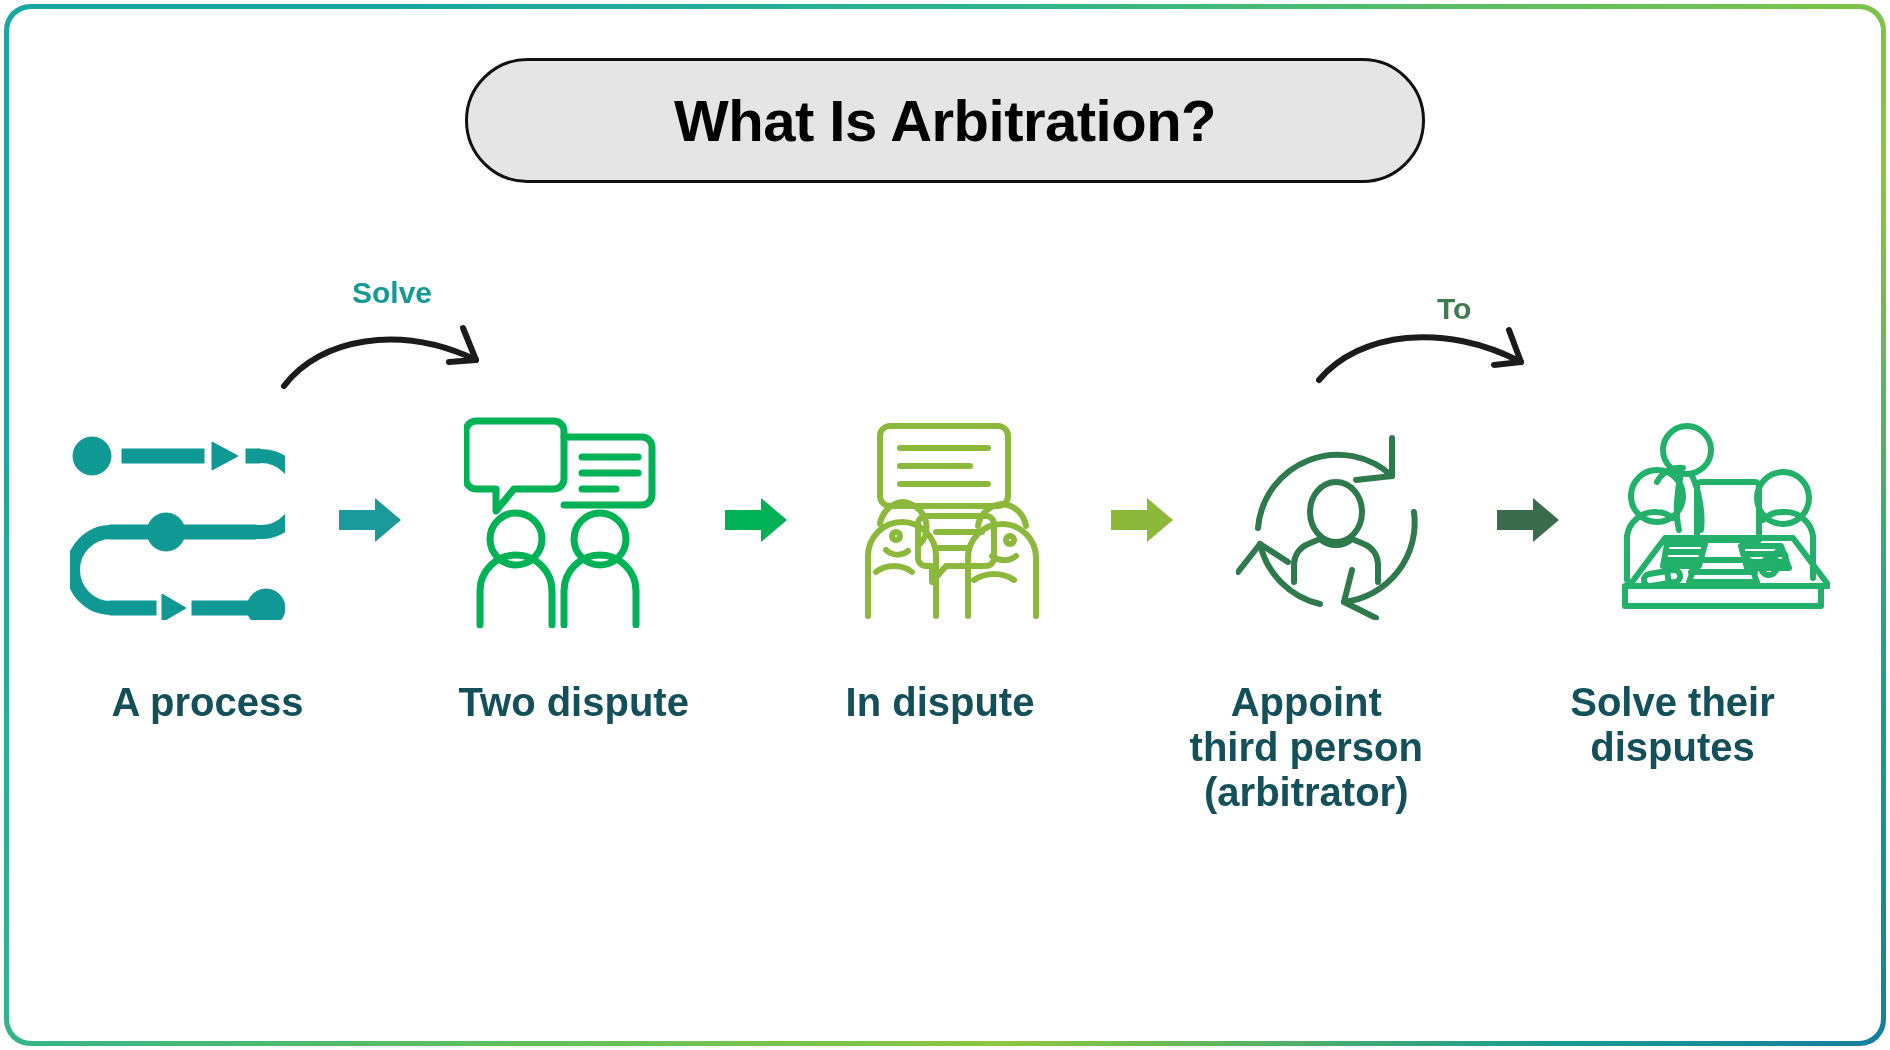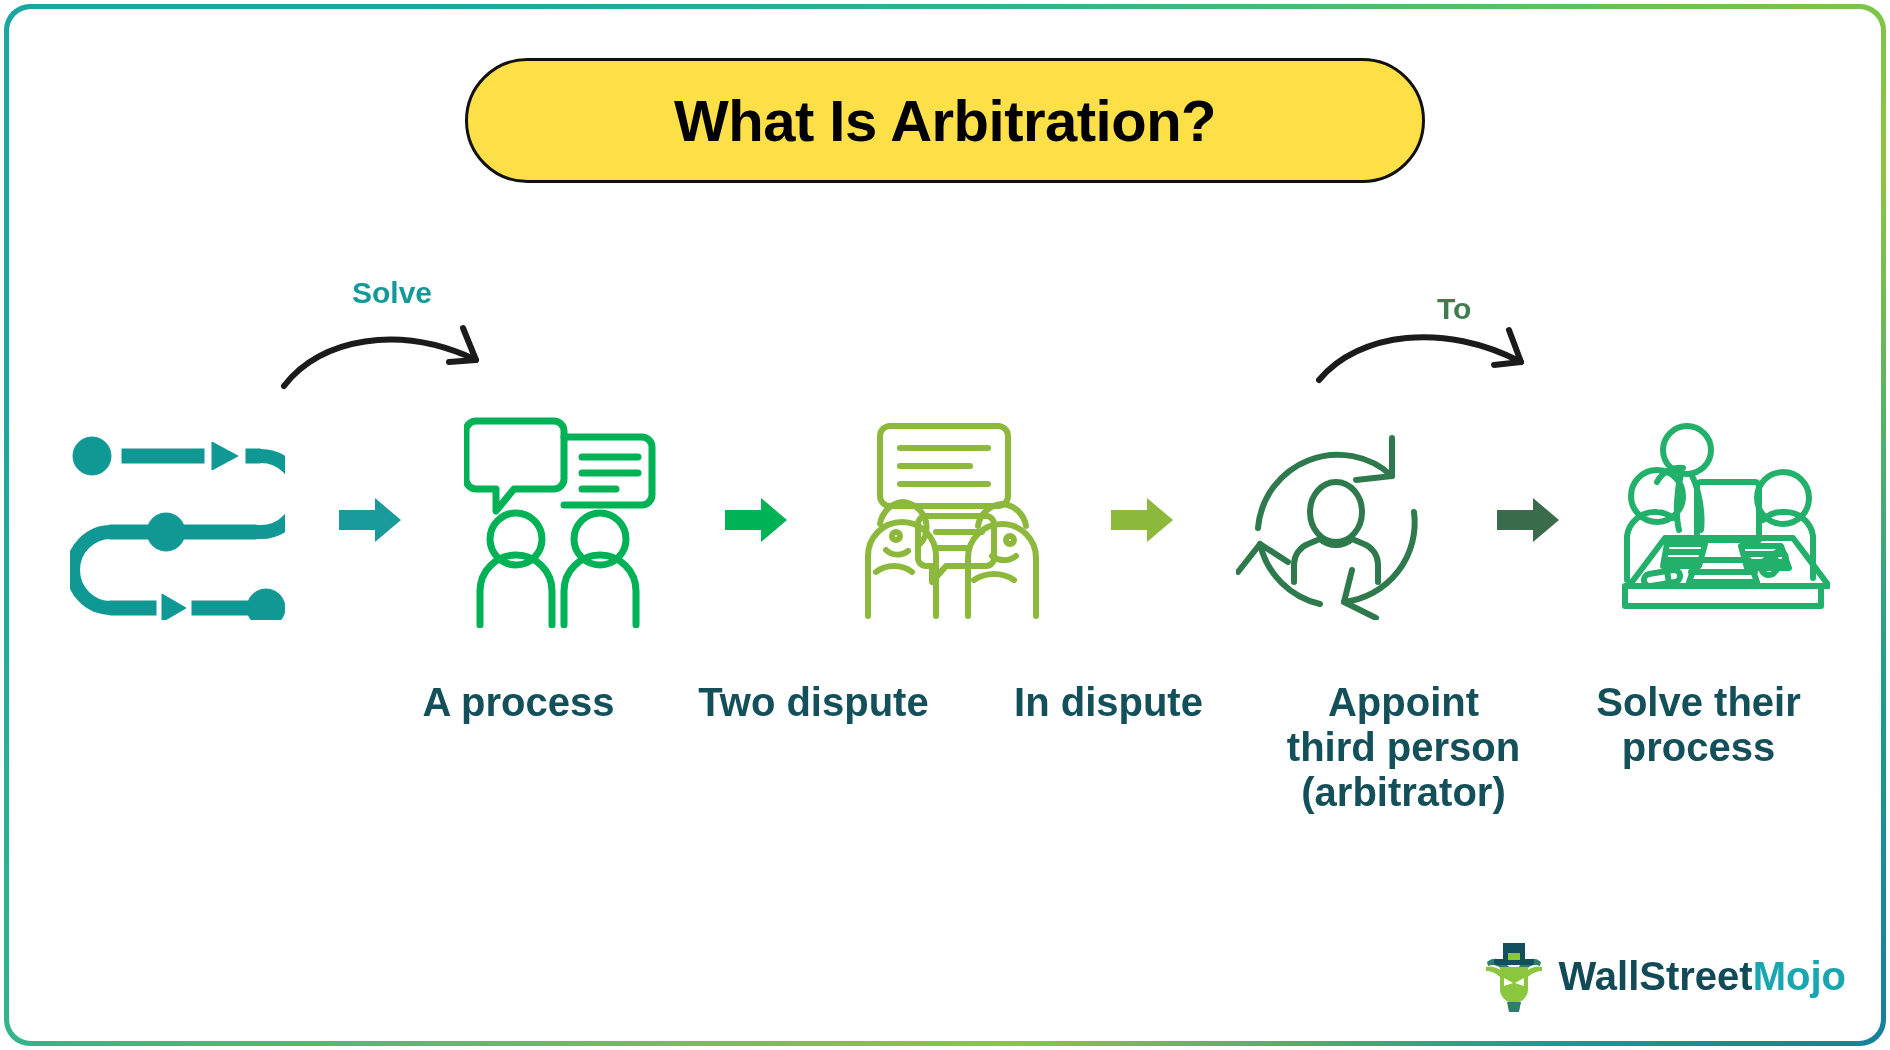--- a/index.html
+++ b/index.html
@@ -34,21 +34,21 @@
   
   .title-pill {
     position: absolute;
     left: 465px; top: 58px;
     width: 960px; height: 125px;
     border: 3px solid #111111;
     border-radius: 64px;
     display: flex;
     align-items: center;
     justify-content: center;
-    background: #fde047;
+    background: #e5e5e5;
   }
   .title-text {
     font-size: 58px;
     font-weight: 700;
     color: #000000;
     letter-spacing: -0.5px;
     line-height: 1;
   }
 
   
@@ -71,24 +71,24 @@
     width: 80px;
     display: flex;
     align-items: center;
     justify-content: center;
     flex: 0 0 auto;
   }
 
   
   .labels {
     position: absolute;
-    left: 86px; top: 680px;
+    left: 60px; top: 680px;
     width: 1760px;
     display: flex;
-    justify-content: flex-end;
+    justify-content: space-between;
     align-items: flex-start;
   }
   .label-slot {
     width: 295px;
     text-align: center;
     flex: 0 0 auto;
   }
   .label-text {
     font-size: 40px;
     font-weight: 700;
@@ -309,39 +309,18 @@
     <div class="label-slot">
       <div class="label-text">In dispute</div>
     </div>
     <div class="label-slot">
       <div class="label-text">Appoint
 third person
 (arbitrator)</div>
     </div>
     <div class="label-slot">
       <div class="label-text">Solve their
-process</div>
-    </div>
-  </div>
-
-  <div class="logo">
-    <svg width="62" height="72" viewBox="0 0 62 72">
-
-      <path d="M4 22 C 10 16, 20 18, 27 28 L 22 33 C 16 25, 10 24, 5 26 Z" fill="#2f7d6e"></path>
-      <path d="M58 22 C 52 16, 42 18, 35 28 L 40 33 C 46 25, 52 24, 57 26 Z" fill="#2f7d6e"></path>
-      <path d="M3 27 C 10 25, 18 29, 24 36 L 20 40 C 14 33, 8 31, 3 31 Z" fill="#8cc63f"></path>
-      <path d="M59 27 C 52 25, 44 29, 38 36 L 42 40 C 48 33, 54 31, 59 31 Z" fill="#8cc63f"></path>
-
-      <path d="M20 3 h 22 v 17 h -22 z" fill="#12505c"></path>
-      <rect x="11" y="19" width="40" height="6" rx="2" fill="#12505c"></rect>
-      <rect x="25" y="13" width="12" height="7" fill="#8cc63f"></rect>
-
-      <path d="M17 27 h 28 v 22 a 14 14 0 0 1 -14 14 a 14 14 0 0 1 -14 -14 z" fill="#8cc63f"></path>
-      <path d="M21 38 l 9 5 l -9 3 z" fill="#ffffff"></path>
-      <path d="M41 38 l -9 5 l 9 3 z" fill="#ffffff"></path>
-      <path d="M24 62 h 14 l -2 10 h -10 z" fill="#2f7d6e"></path>
-    </svg>
-    <div class="logo-word">
-      <span class="ws">WallStreet</span><span class="mj">Mojo</span>
-    </div>
-  </div>
+disputes</div>
+    </div>
+  </div>
+
 
 </div>
 
 </body></html>

